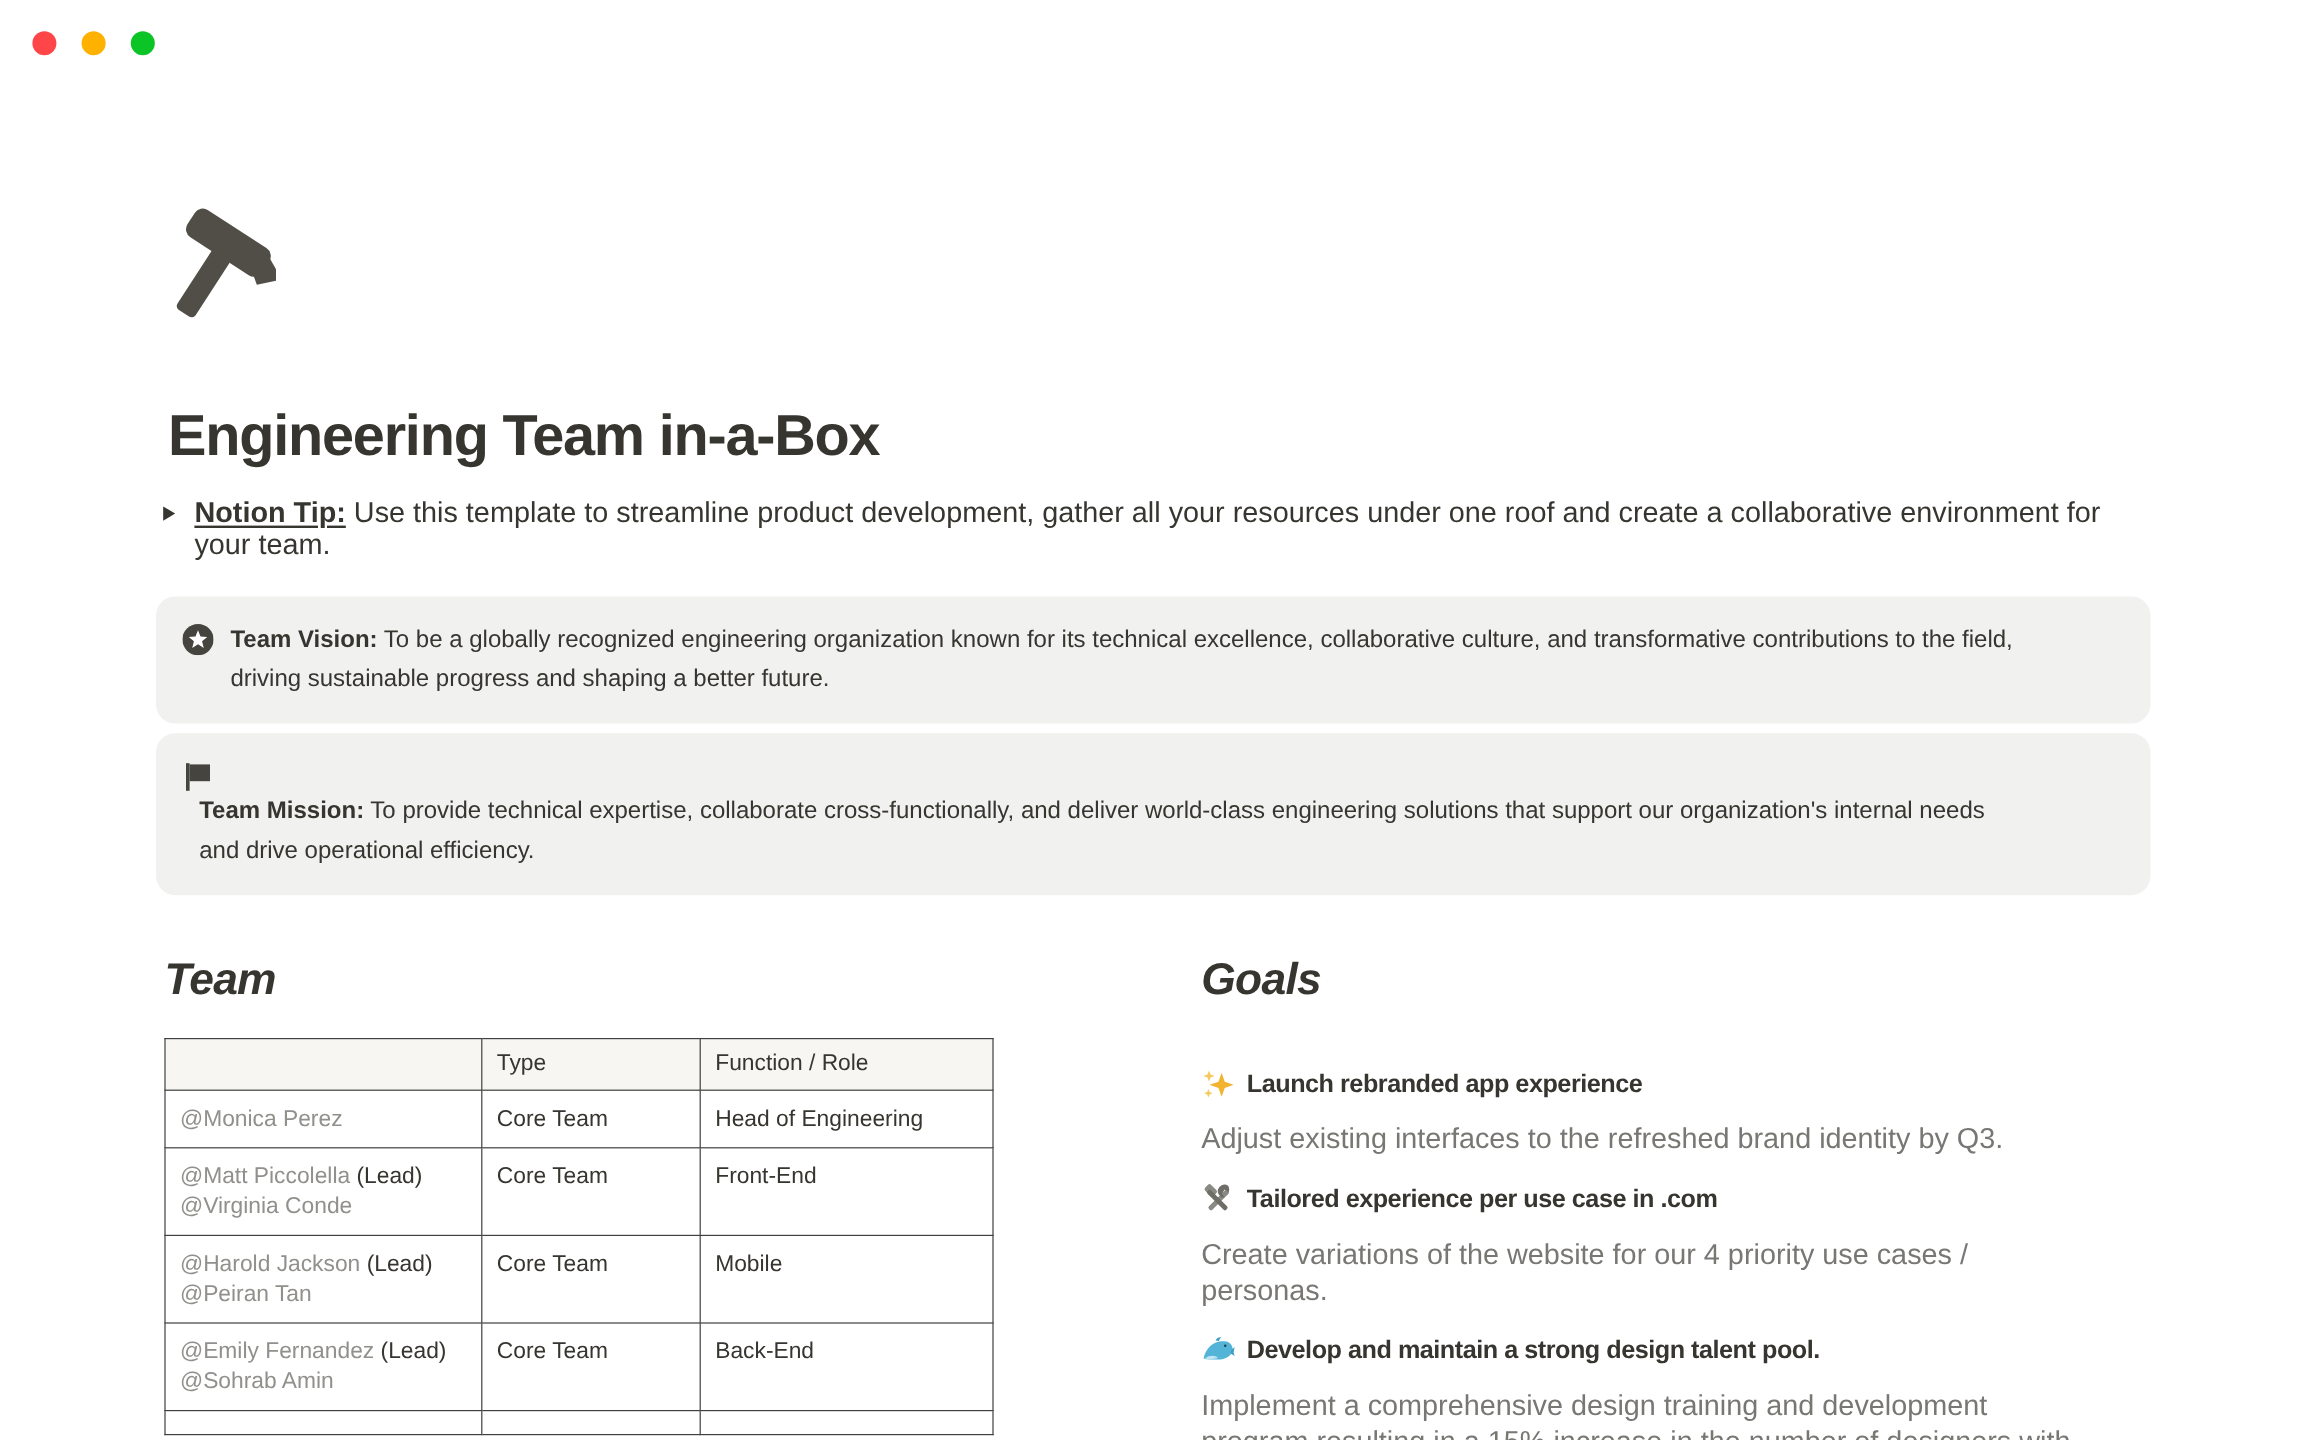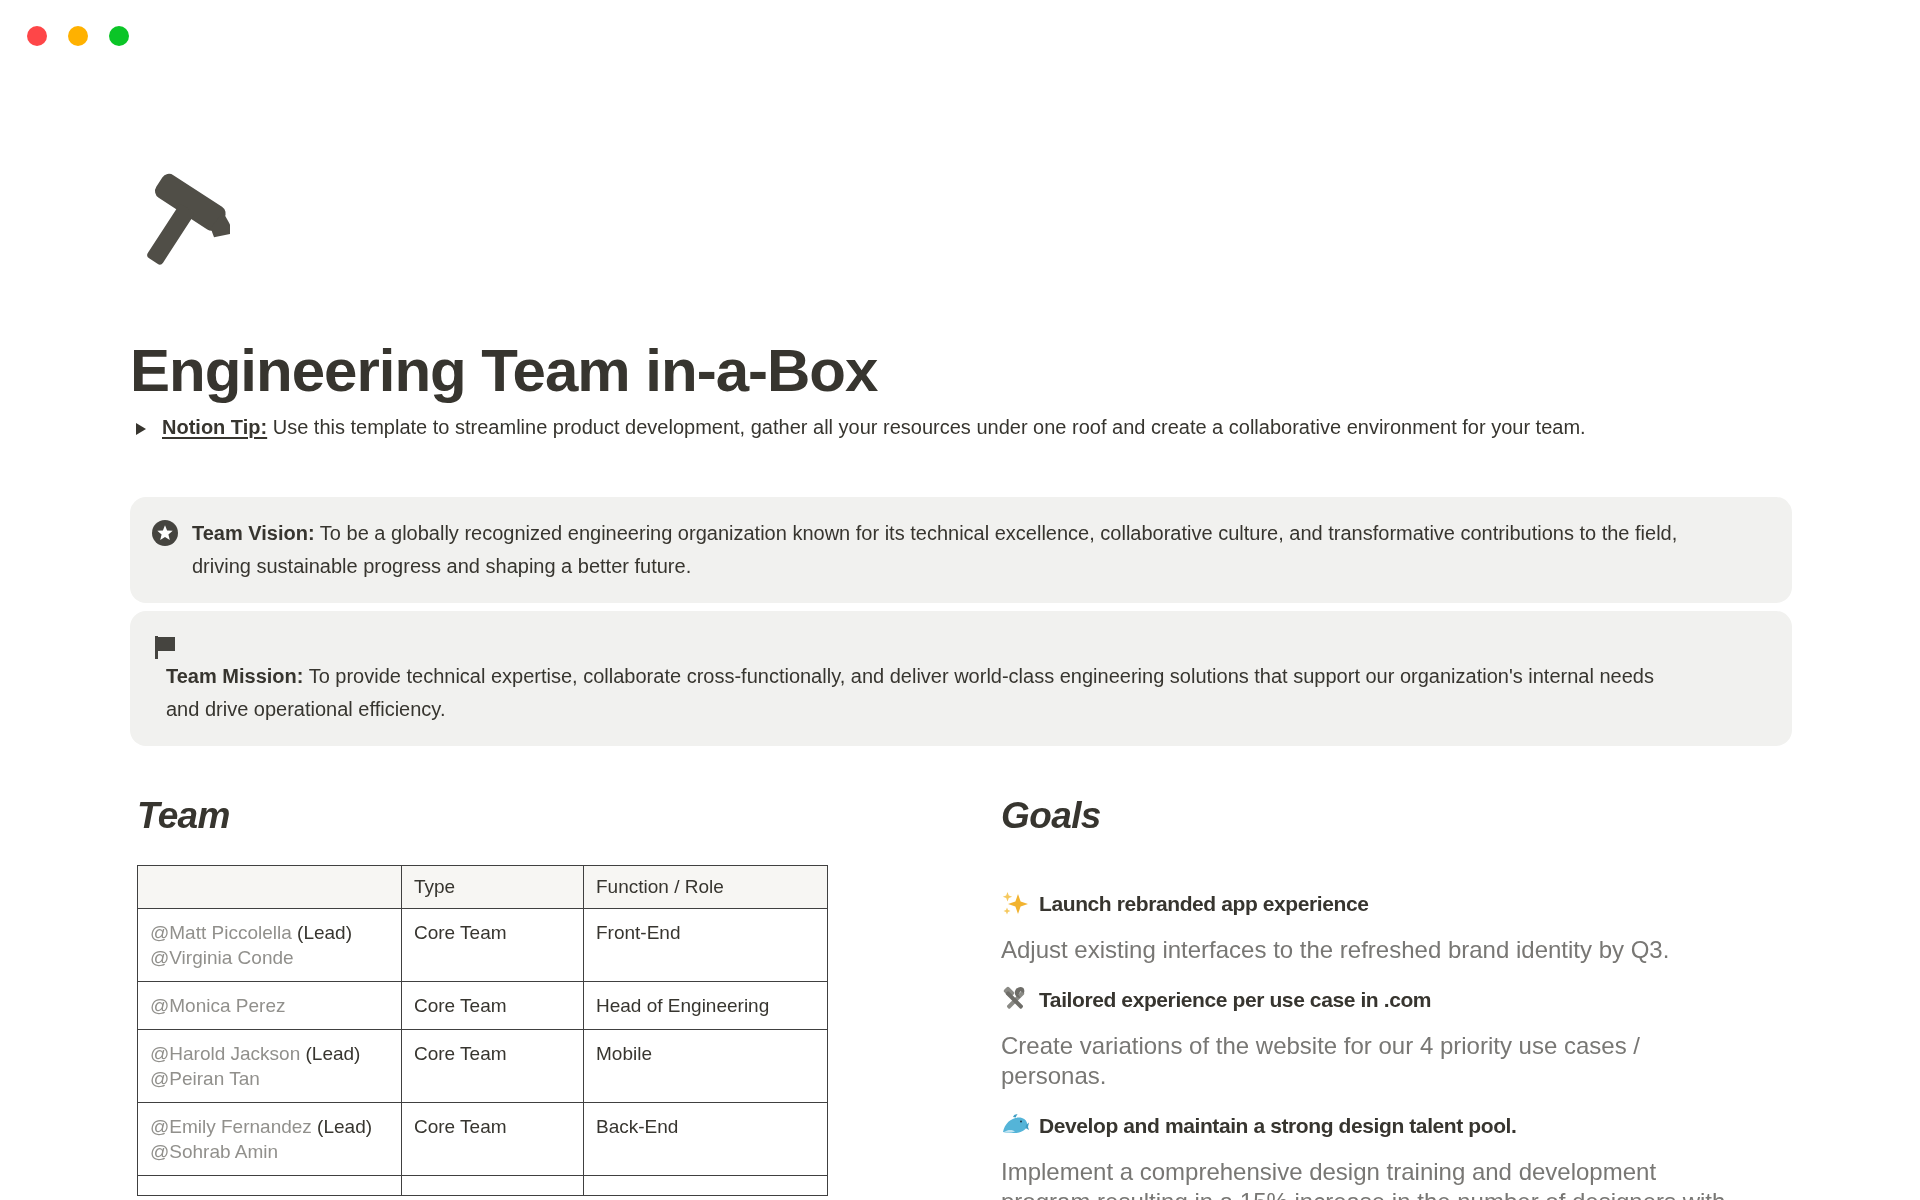--- a/index.html
+++ b/index.html
@@ -9,29 +9,29 @@
   
   .traffic-lights { position:absolute; top:26px; left:27px; display:flex; gap:21px; }
   .light { width:20px; height:20px; border-radius:50%; display:inline-block; }
   .light.close { background:#fe4648; }
   .light.min   { background:#ffb100; }
   .light.zoom  { background:#0bc527; }
 
   
   .page-icon { position:absolute; left:130px; top:170px; width:100px; height:100px; cursor:pointer; }
 
-  h1.page-title { position:absolute; left:130px; top:336px; font-size:60px; font-weight:700;
+  h1.page-title { position:absolute; left:140px; top:336px; font-size:48px; font-weight:700;
     letter-spacing:-1px; color:#37352f;text-align:center; }
 
   
   .tip-row { position:absolute; left:136px; top:414px; display:flex; align-items:flex-start; width:1660px; }
   .toggle-marker { width:26px; padding-top:7px; flex:0 0 26px; cursor:pointer; }
   .toggle-triangle { width:0; height:0; border-left:10px solid #37352f;
     border-top:6px solid transparent; border-bottom:6px solid transparent; display:inline-block; }
-  .tip-text { font-size:20px; line-height:27px; }
+  .tip-text { font-size:24px; line-height:27px; }
   .tip-label { font-weight:700; text-decoration:underline; text-underline-offset:3px; }
 
   
   .callout { position:absolute; left:130px; width:1662px; min-height:106px; background:#f1f1ef;
     border-radius:16px; display:flex; padding:20px 24px 20px 22px; }
   .callout.vision { top:497px; }
   .callout.mission { top:611px;flex-direction:column; }
   .callout-icon { flex:0 0 26px; width:26px; height:26px; margin-top:3px; }
   .callout-text { margin-left:14px; font-size:20px; line-height:33px; max-width:1505px; }
   .callout-label { font-weight:700; }
@@ -112,32 +112,32 @@
         <col class="c3">
       </colgroup>
     <tbody>
         <tr>
       <th></th>
       <th>Type</th>
       <th>Function / Role</th>
     </tr>
     <tr>
       <td>
+            <div class="member-line"><span class="mention">@Monica Perez</span><span class="suffix"></span></div>
+          </td>
+      <td>Core Team</td>
+      <td>Head of Engineering</td>
+    </tr>
+    <tr>
+      <td>
         <div class="member-line"><span class="mention">@Matt Piccolella</span><span class="suffix"> (Lead)</span></div>
         <div class="member-line"><span class="mention">@Virginia Conde</span><span class="suffix"></span></div>
       </td>
       <td>Core Team</td>
       <td>Front-End</td>
-    </tr>
-    <tr>
-      <td>
-            <div class="member-line"><span class="mention">@Monica Perez</span><span class="suffix"></span></div>
-          </td>
-      <td>Core Team</td>
-      <td>Head of Engineering</td>
     </tr>
     <tr>
       <td>
         <div class="member-line"><span class="mention">@Harold Jackson</span><span class="suffix"> (Lead)</span></div>
         <div class="member-line"><span class="mention">@Peiran Tan</span><span class="suffix"></span></div>
       </td>
       <td>Core Team</td>
       <td>Mobile</td>
     </tr>
     <tr>

